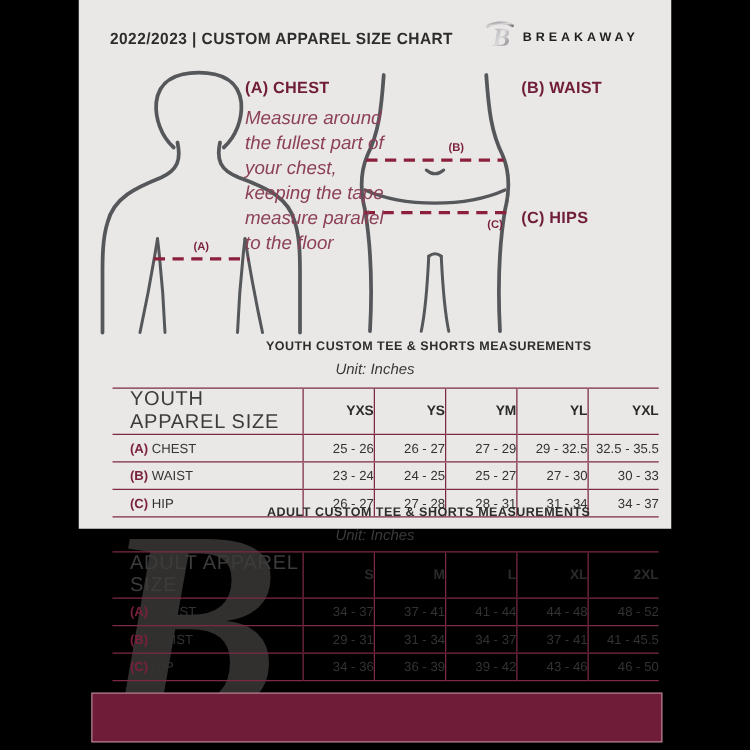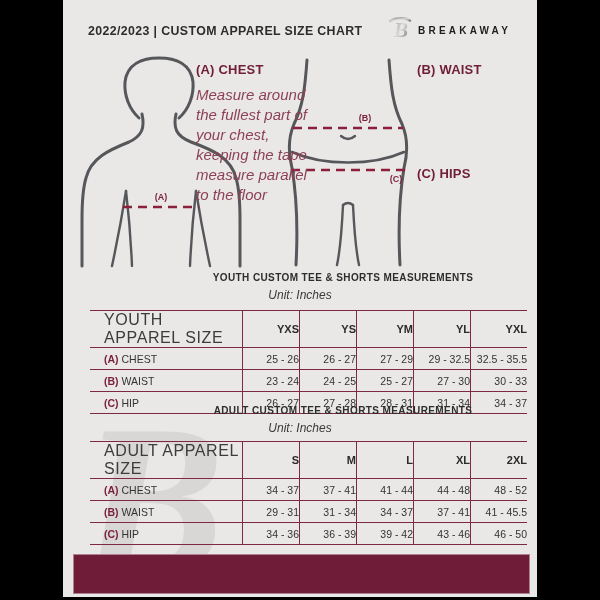--- a/index.html
+++ b/index.html
@@ -1,18 +1,18 @@
 <!DOCTYPE html>
 <html><head>
 <meta charset="utf-8">
 <style>
   html,body{margin:0;padding:0;background:#000;}
   .canvas{position:relative;width:600px;height:600px;background:#000;overflow:hidden;
           font-family:"Liberation Sans",sans-serif;}
-  .flyer{position:absolute;left:63px;top:0;width:474px;height:597px;background:#e9e8e6;}
+  .flyer{position:absolute;left:63px;top:0;width:474px;height:423px;background:#e9e8e6;}
 
   
   .header{position:absolute;top:14px;left:25px;right:26px;height:32px;
           display:flex;justify-content:space-between;align-items:center;}
   .doc-title{font-size:13px;font-weight:700;color:#2d2d2d;letter-spacing:.4px;
              transform:scaleX(.95);transform-origin:left center;white-space:nowrap;}
   .brand{display:flex;align-items:center;gap:6px;}
   .brand-name{font-size:10px;font-weight:700;color:#1e1e1e;letter-spacing:3.2px;}
 
   

